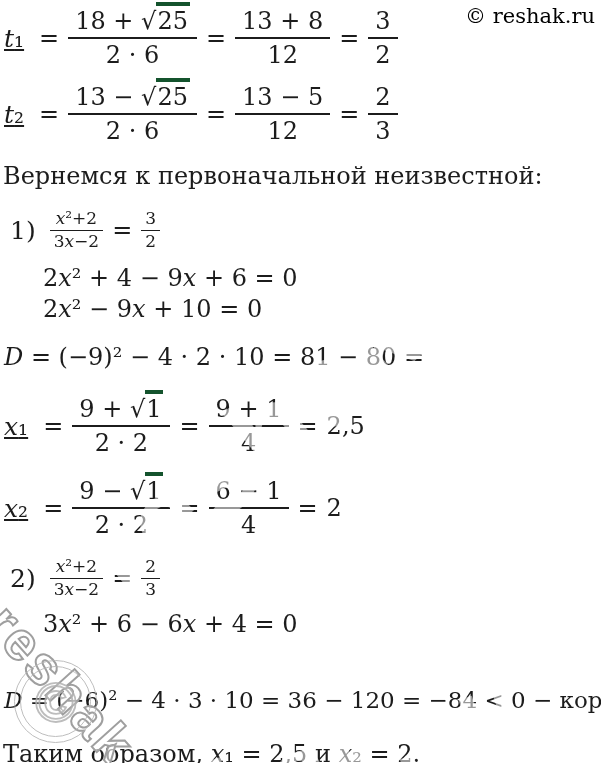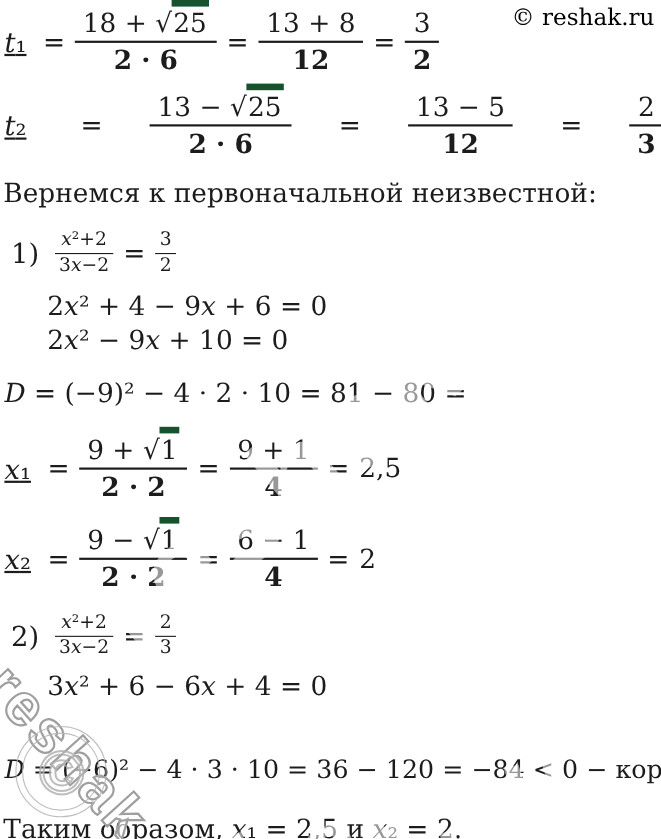--- a/index.html
+++ b/index.html
@@ -10,24 +10,24 @@
   }
   .line{position:absolute; white-space:nowrap; z-index:1;}
   .plain{font-size:24px;}
   .mathline i{font-family:"DejaVu Serif","Liberation Serif",serif;}
   
   .eqrow{display:flex; align-items:center; font-size:24px;}
   .lhs{font-size:25px; margin-right:6px;text-decoration:underline;}
   .op{margin:0 9px; font-size:24px;}
   .dfrac{display:inline-flex; flex-direction:column; text-align:center; vertical-align:middle;}
   .dfrac .num{padding:0 7px 3px; border-bottom:2px solid #1c1c1c; line-height:1.1;}
-  .dfrac .den{padding:3px 7px 0; line-height:1.1;font-weight:bold;}
+  .dfrac .den{padding:3px 7px 0; line-height:1.1;}
   .sqrt{white-space:nowrap;}
   .rsign{font-style:normal;}
-  .rad{border-top:6px solid #14532d; padding:1px 2px 0 1px;}
+  .rad{border-top:4px solid #14532d; padding:1px 2px 0 1px;}
   .result{font-size:24px;}
   
   .caserow{display:flex; align-items:center;}
   .case-label{font-size:25px; margin-right:14px;}
   .sfrac{display:inline-flex; flex-direction:column; text-align:center; font-size:17px;}
   .sfrac .num{padding:0 4px 2px; border-bottom:1.5px solid #1c1c1c; line-height:1.05;}
   .sfrac .den{padding:2px 4px 0; line-height:1.05;}
   .caserow .op{font-size:24px;}
   
   .logo{position:absolute; top:4px; right:6px; font-size:21px; color:#000000; z-index:1;}
@@ -73,21 +73,21 @@
       <span class="num">13 + 8</span>
       <span class="den">12</span>
     </span>
     <span class="op">=</span>
     <span class="dfrac">
       <span class="num">3</span>
       <span class="den">2</span>
     </span>
   </div>
 
-  <div class="line eqrow" style="top:84px; left:4px;gap:34px;">
+  <div class="line eqrow" style="top:84px; left:4px;">
     <span class="lhs mathline mathify"><i>t</i>₂</span>
     <span class="op">=</span>
     <span class="dfrac">
       <span class="num"><span>13 −</span>&nbsp;<span class="sqrt"><span class="rsign">√</span><span class="rad">25</span></span></span>
       <span class="den">2 · 6</span>
     </span>
     <span class="op">=</span>
     <span class="dfrac">
       <span class="num">13 − 5</span>
       <span class="den">12</span>

